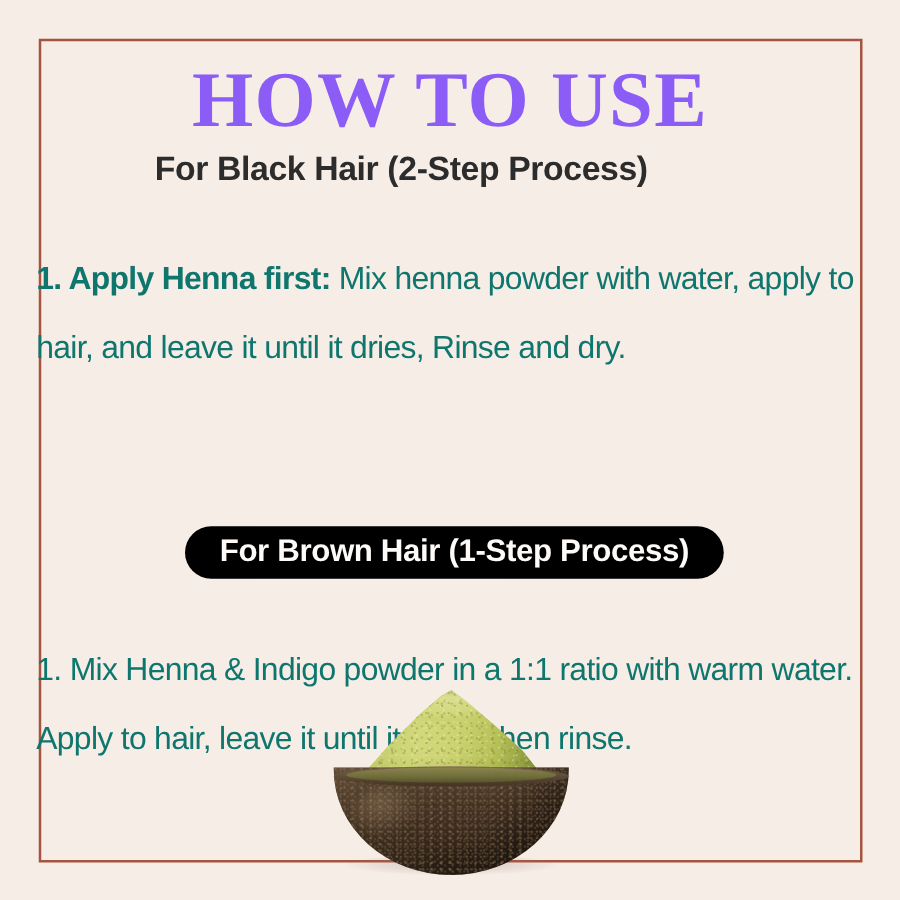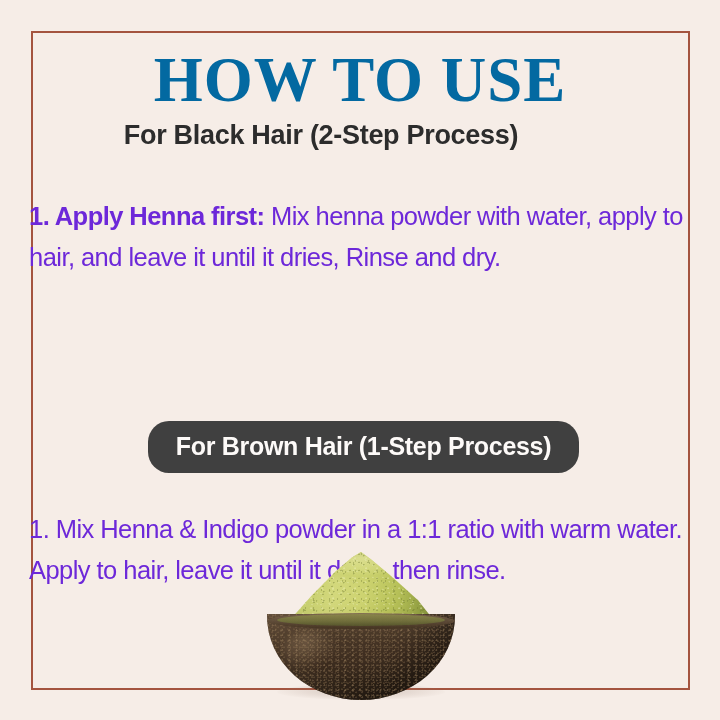--- a/index.html
+++ b/index.html
@@ -43,21 +43,21 @@
     position: absolute;
     left: 0;
     top: 47px;
     width: 720px;
     text-align: center;
     font-family: "Liberation Serif", "DejaVu Serif", serif;
     font-weight: 700;
     font-size: 63px;
     line-height: 66px;
     letter-spacing: 1px;
-    color: #0369a1;
+    color: #8b5cf6;
   }
   .subtitle {
     position: absolute;
     left: 0;
     top: 119px;
     width: 642px;
     text-align: center;
     font-family: "Liberation Sans", sans-serif;
     font-weight: 700;
     font-size: 27px;
@@ -65,38 +65,38 @@
     letter-spacing: -0.3px;
     color: #2c2c2c;
   }
   .para {
     position: absolute;
     left: 29px;
     width: 664px;
     font-family: "Liberation Sans", sans-serif;
     font-weight: 400;
     font-size: 25.5px;
-    line-height: 41px;
+    line-height: 55px;
     letter-spacing: -0.55px;
-    color: #6d28d9;
+    color: #0f766e;
   }
   .para b {
     font-weight: 700;
   }
   #step1 { top: 170px; }
   #step2 { top: 283px; }
   #step-brown { top: 483px; }
 
   .pill {
     position: absolute;
     left: 148px;
     top: 421px;
     width: 431px;
-    height: 52px;
-    background: #404040;
+    height: 42px;
+    background: #000000;
     border-radius: 21px;
     display: flex;
     align-items: center;
     justify-content: center;
     box-sizing: border-box;
   }
   .pill-label {
     font-family: "Liberation Sans", sans-serif;
     font-weight: 700;
     font-size: 25px;

